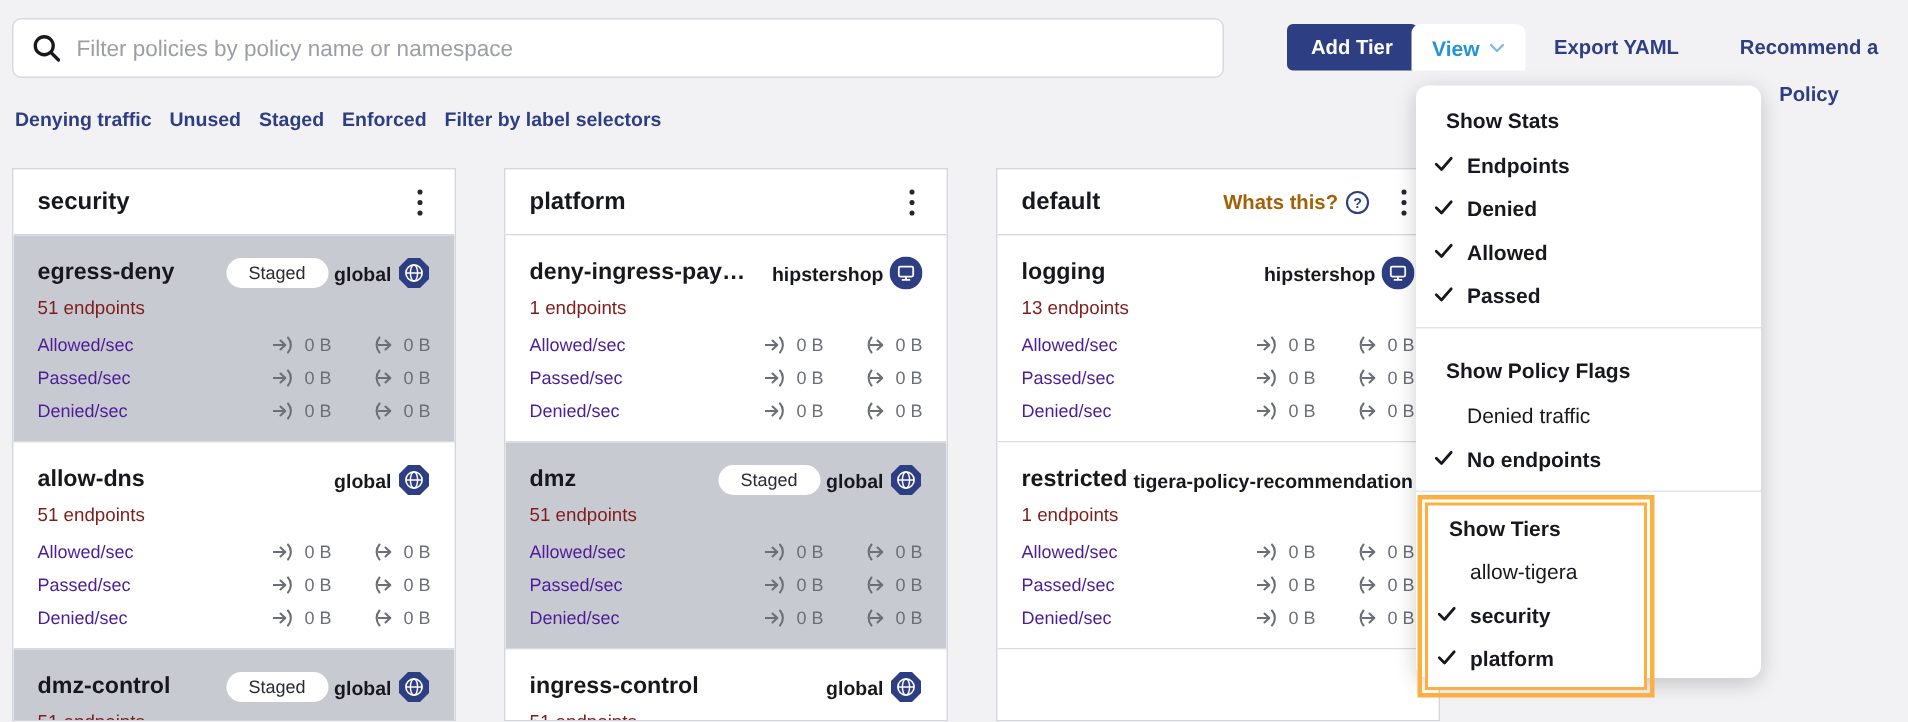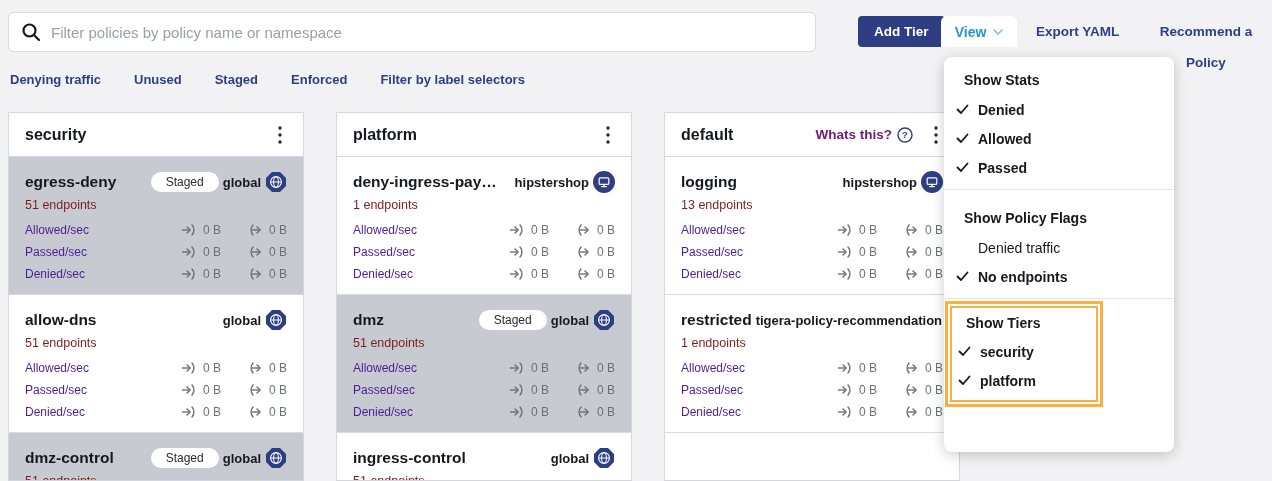--- a/index.html
+++ b/index.html
@@ -26,31 +26,31 @@
   .btn-view { position:absolute; left:941px; top:16px; width:76px; height:31px;
     background:#fff; border:none; border-radius:6px 6px 0 0;
     color:#2395d3; font-size:14px; font-weight:700; font-family:"Liberation Sans", sans-serif;
     display:flex; align-items:center; justify-content:center; gap:7px; cursor:pointer; z-index:60; }
   .link-btn { position:absolute; top:16px; height:31px; line-height:31px;
     color:#2e3e82; font-size:13.5px; font-weight:700; cursor:pointer; background:none; border:none;
     font-family:"Liberation Sans", sans-serif; }
   .export { left:1036px; }
   .recommend { left:1140px; }
 
-  .filters { position:absolute; left:10px; top:72px; display:flex; gap:33px; }
+  .filters { position:absolute; left:10px; top:72px; display:flex; gap:12px; }
   .filters a { color:#2e3e82; font-size:13px; font-weight:700; text-decoration:none; cursor:pointer; }
 
   
   .board { position:absolute; left:8px; top:112px; display:flex; gap:32px; }
   .tier-col { width:296px; height:369px; background:#fff;
     border:1px solid #d5d7de; overflow:hidden; display:flex; flex-direction:column; }
   .tier-head { height:44px; min-height:44px; display:flex; align-items:center;
     padding:0 14px 0 16px; border-bottom:1px solid #d5d7de; background:#fff; }
   .tier-name { font-size:16px; font-weight:700; color:#17181f; flex:1; }
-  .whats-this { display:flex; align-items:center; gap:5px; color:#701a75;
+  .whats-this { display:flex; align-items:center; gap:5px; color:#a16207;
     font-size:13.5px; font-weight:700; cursor:pointer; margin-right:14px;margin-left:41px; }
   .kebab { width:18px; height:20px; display:flex; align-items:center; justify-content:center; cursor:pointer; }
 
   .card { padding:13px 16px 9px; border-bottom:1px solid #d9dbe0; background:#fff; cursor:pointer; }
   .card.staged { background:#c8cad2; }
   .card-top { display:flex; align-items:center; gap:4px; min-height:24px; }
   .pname { font-size:15.5px; font-weight:600; color:#17181f; flex:1; white-space:nowrap;
     overflow:hidden; text-overflow:ellipsis; }
   .pill { background:#fff; color:#2a2b33; font-size:12px; padding:3px 15px;
     border-radius:999px; white-space:nowrap; }
@@ -563,20 +563,28 @@
 <div class="menu">
 
   <div>
     <div class="menu-title">Show Stats</div>
     <div class="mi checked">
       <span class="chk">
           <svg width="13" height="11">
             <use href="#i-check"></use>
           </svg>
         </span>
+      <span>Endpoints</span>
+    </div>
+    <div class="mi checked">
+      <span class="chk">
+          <svg width="13" height="11">
+            <use href="#i-check"></use>
+          </svg>
+        </span>
       <span>Denied</span>
     </div>
     <div class="mi checked">
       <span class="chk">
           <svg width="13" height="11">
             <use href="#i-check"></use>
           </svg>
         </span>
       <span>Allowed</span>
     </div>
@@ -605,20 +613,24 @@
           </svg>
         </span>
       <span>No endpoints</span>
     </div>
   </div>
 
   <div class="sep"></div>
 
   <div class="highlight">
     <div class="menu-title">Show Tiers</div>
+    <div class="mi">
+      <span class="chk"></span>
+      <span>allow-tigera</span>
+    </div>
     <div class="mi checked">
       <span class="chk">
           <svg width="13" height="11">
             <use href="#i-check"></use>
           </svg>
         </span>
       <span>security</span>
     </div>
     <div class="mi checked">
       <span class="chk">

